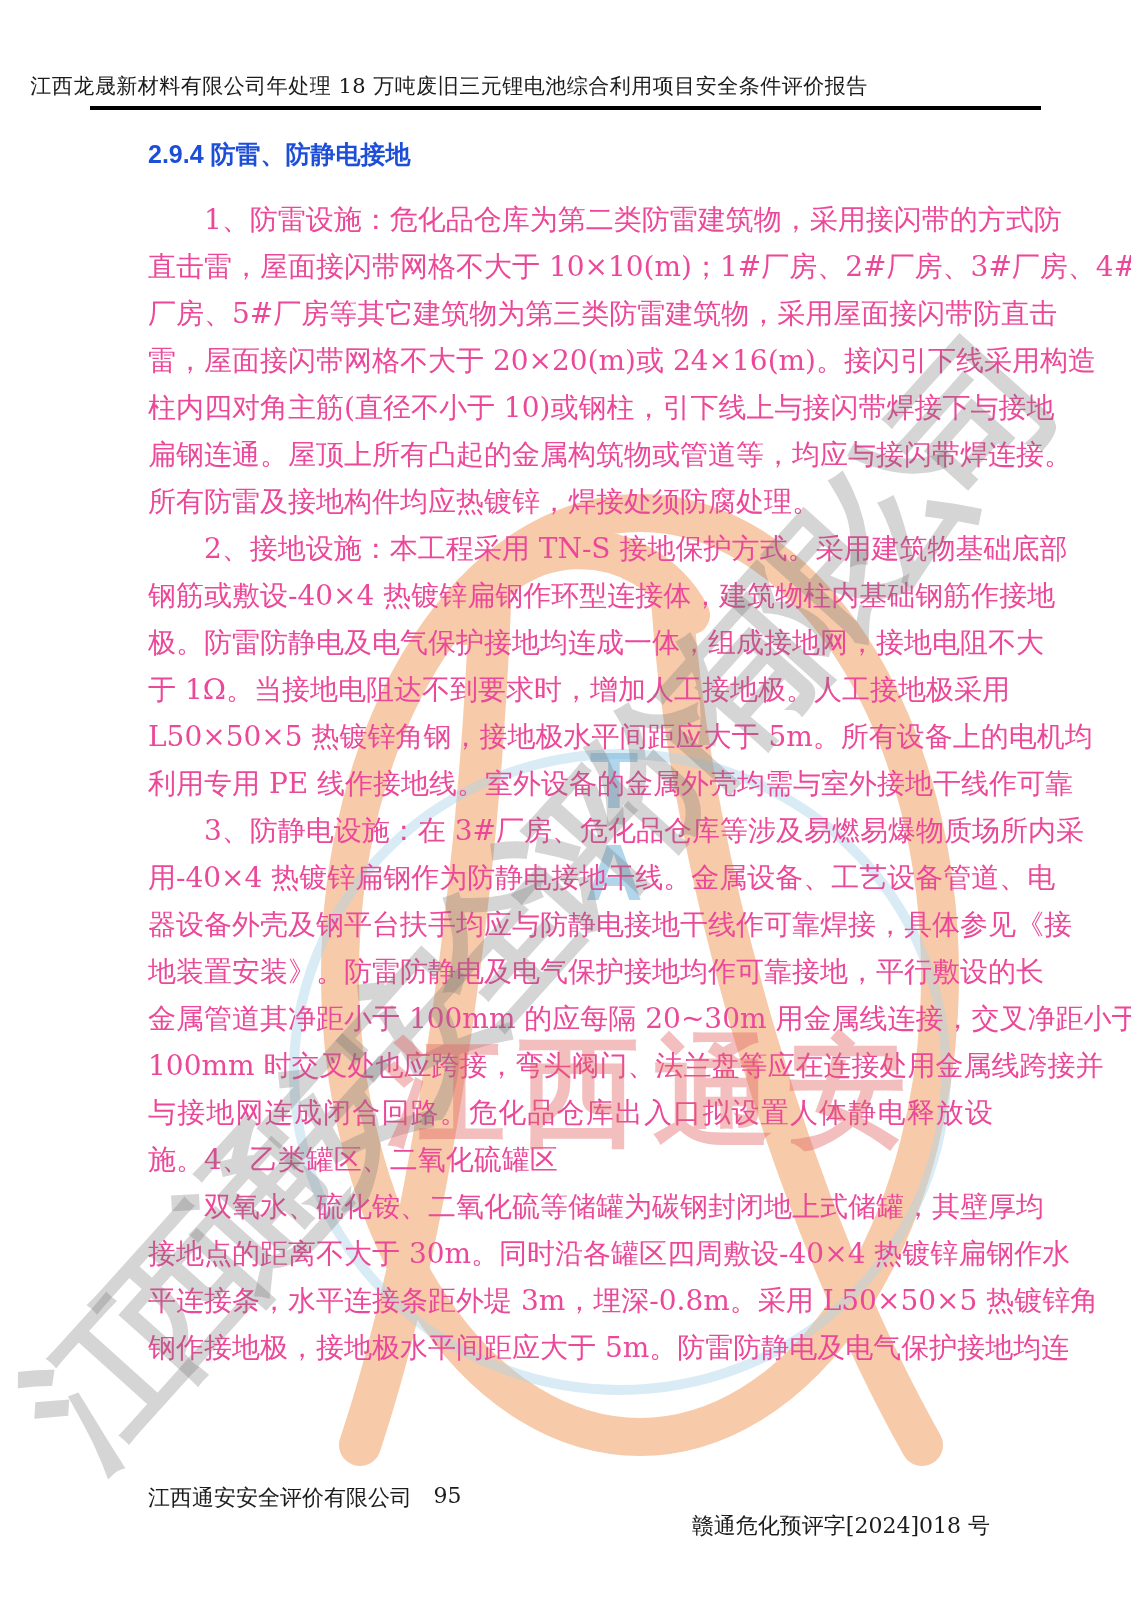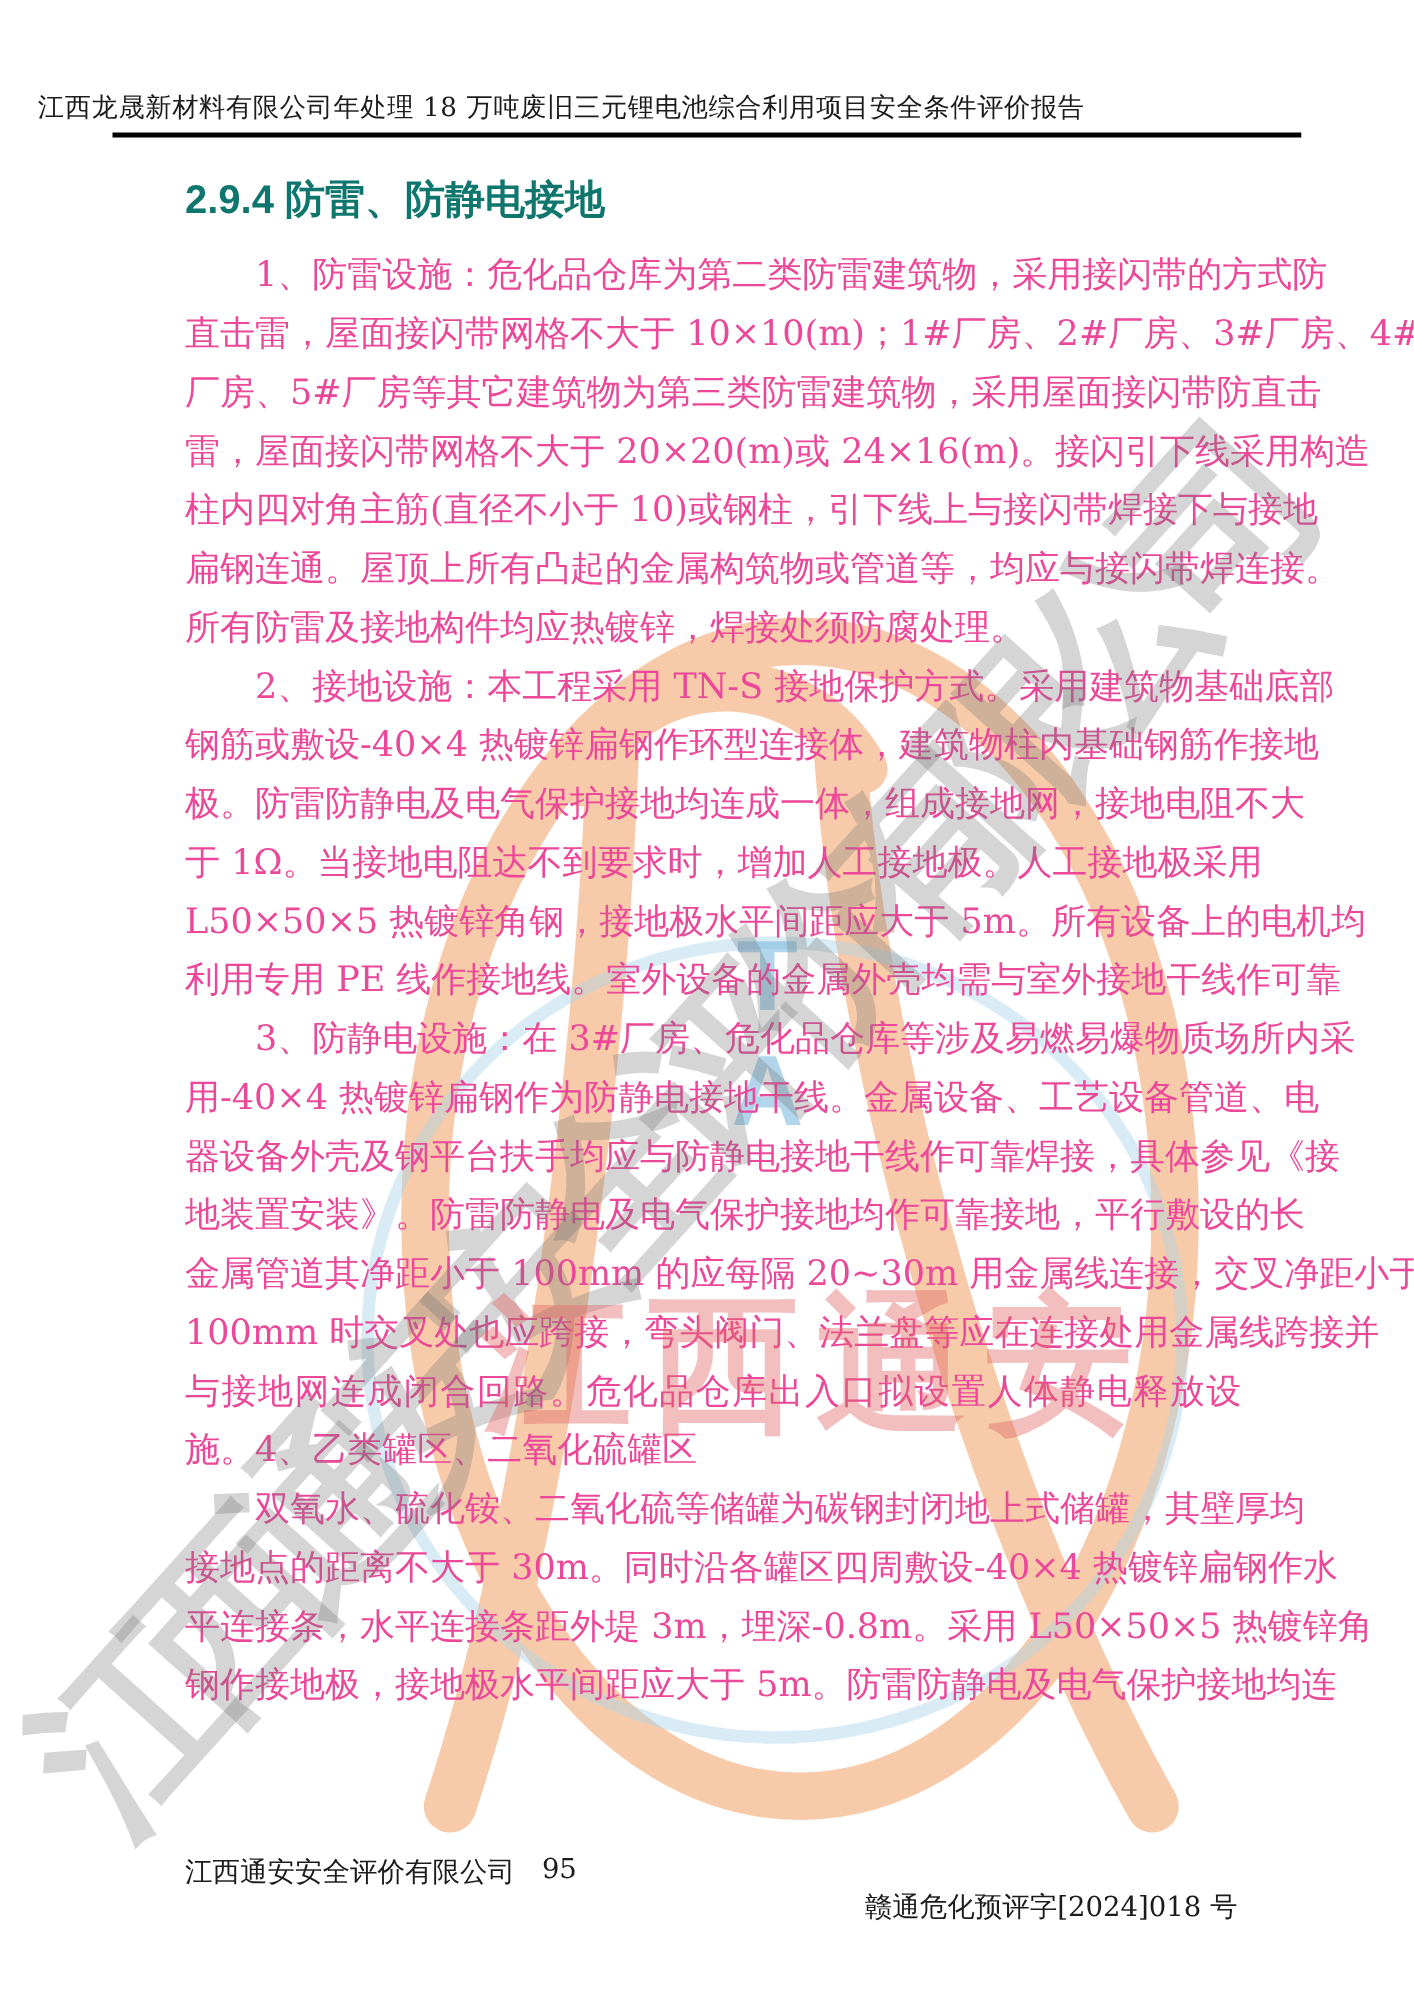--- a/index.html
+++ b/index.html
@@ -15,21 +15,21 @@
     text-align:center; font-size:21px; color:#1c1c1c; letter-spacing:0.5px;
   }
   #header-rule {
     position:absolute; left:90px; top:106px; width:951px; height:4px;
     background:#000;
   }
   
   #section-heading {
     position:absolute; left:148px; top:138px;
     font-family:"Liberation Sans","DejaVu Sans",sans-serif;
-    font-weight:bold; font-size:32px; color:#0f766e;
+    font-weight:bold; font-size:25px; color:#1d4ed8;
   }
   
   #document-body {
     position:absolute; left:148px; top:196px; width:845px; z-index:2;
   }
   .bl {
     font-size:28px; line-height:47px; height:47px;
     text-align:justify; text-align-last:justify;
     color:#ec4899; white-space:nowrap;
   }

